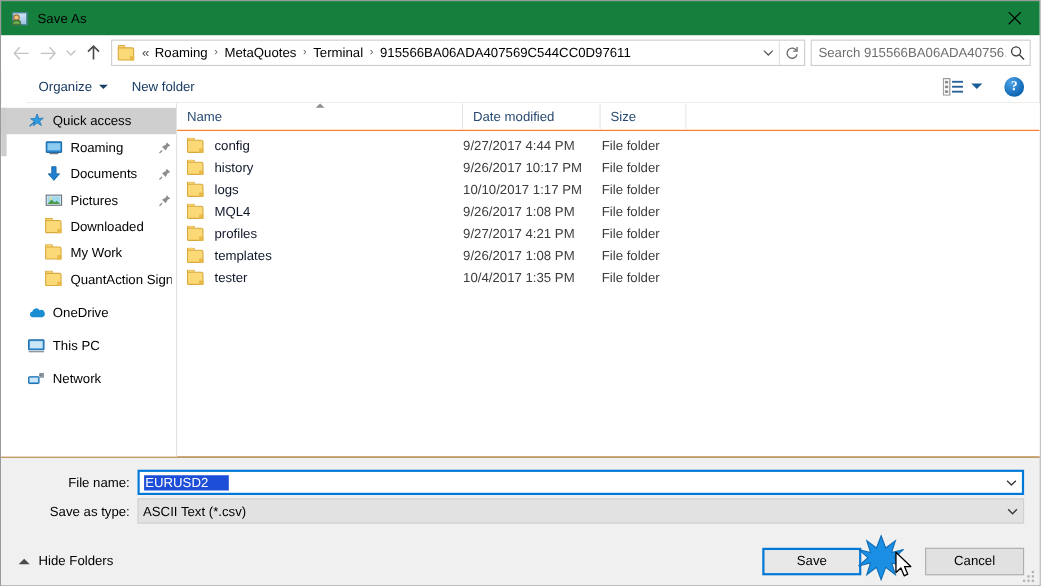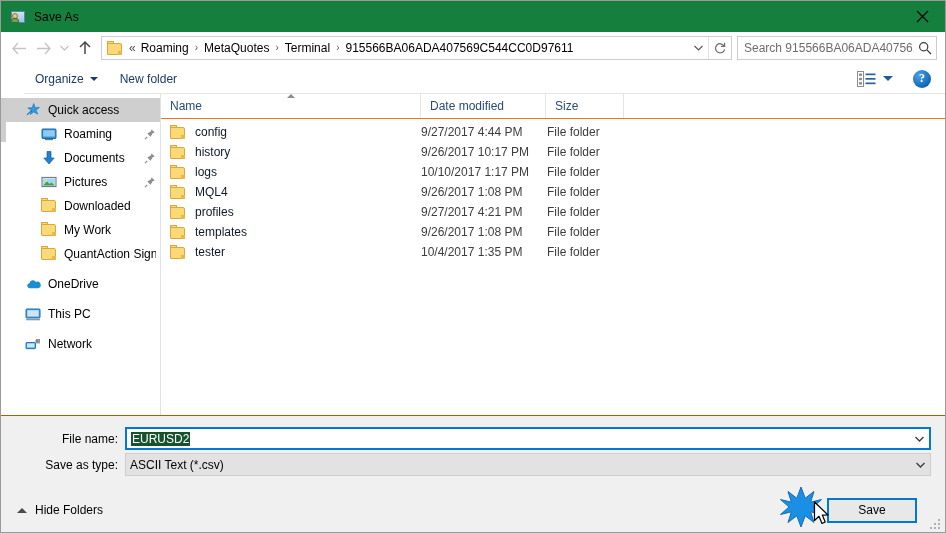--- a/index.html
+++ b/index.html
@@ -446,23 +446,23 @@
     cursor: default;
   }
   .combo-value {
     flex: 1 1 auto;
     font-size: 12px;
     padding-left: 4px;
     overflow: hidden;
     white-space: nowrap;
   }
   .sel-text {
-    background: #14532d;
+    background: #1d4ed8;
     color: #ffffff;
-    padding: 1px 1px 2px 1px;
+    padding: 1px 19px 2px 1px;
   }
   .combo-arrow {
     width: 20px; height: 21px;
     flex: 0 0 20px;
     display: flex; align-items: center; justify-content: center;
   }
 
   
   .footer {
     flex: 0 0 auto;
@@ -936,20 +936,23 @@
 
   <div class="footer">
     <div class="hidefolders">
       <span class="hf-caret"></span>
       <span>Hide Folders</span>
     </div>
     <div class="footer-spacer"></div>
     <div class="btn primary">
       <span>Save</span>
     </div>
+    <div class="btn secondary">
+      <span>Cancel</span>
+    </div>
     <div class="resizegrip">
       <svg width="13" height="13" viewBox="0 0 13 13">
         <rect x="9" y="2" width="2" height="2" fill="#b0b0b0"></rect>
         <rect x="9" y="6" width="2" height="2" fill="#b0b0b0"></rect>
         <rect x="5" y="6" width="2" height="2" fill="#b0b0b0"></rect>
         <rect x="9" y="10" width="2" height="2" fill="#b0b0b0"></rect>
         <rect x="5" y="10" width="2" height="2" fill="#b0b0b0"></rect>
         <rect x="1" y="10" width="2" height="2" fill="#b0b0b0"></rect>
       </svg>
     </div>

